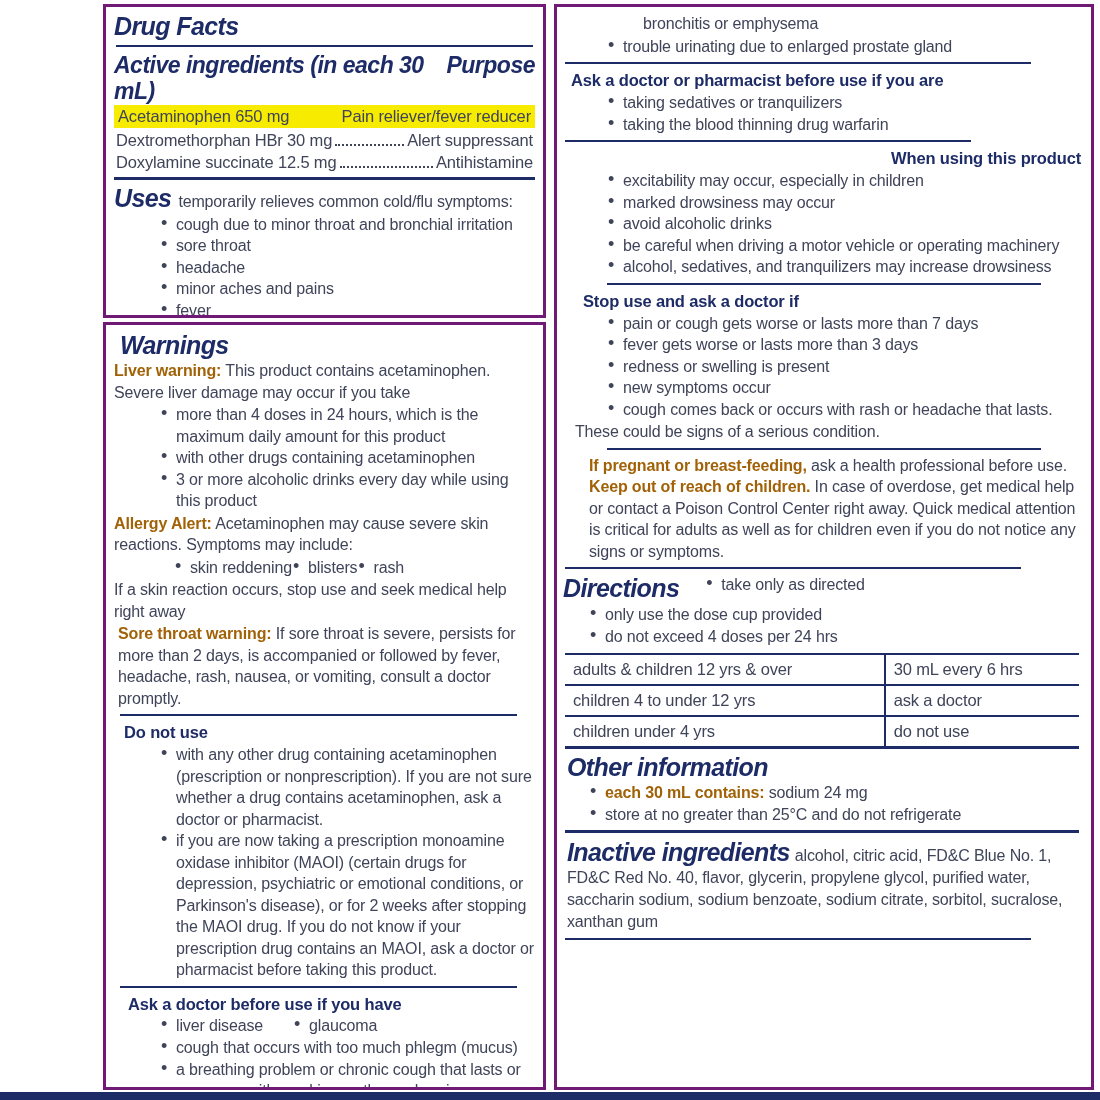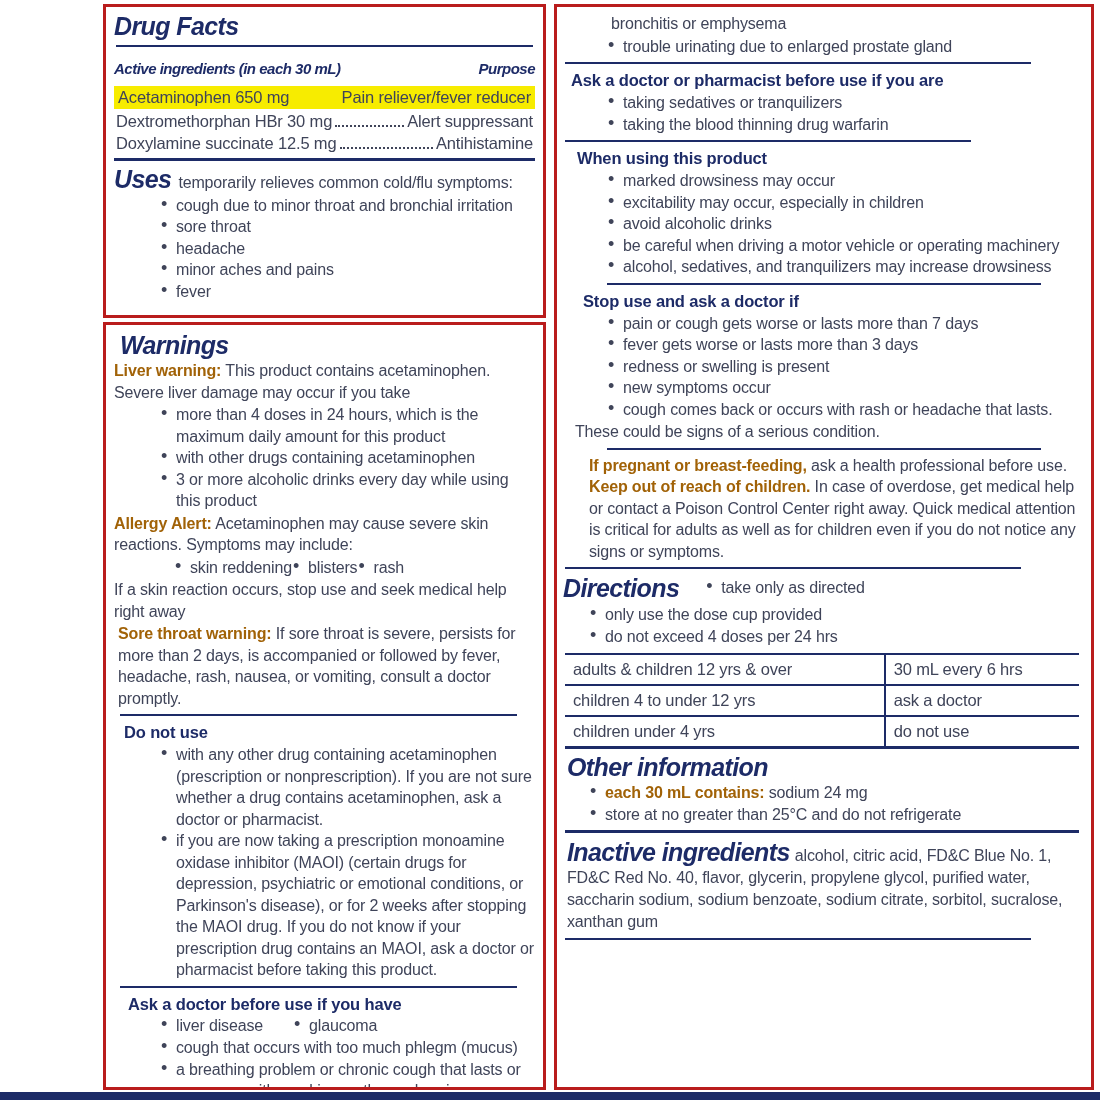--- a/index.html
+++ b/index.html
@@ -6,29 +6,29 @@
   html,body { margin:0; padding:0; }
   body {
     width:1100px; height:1100px; background:#ffffff;
     font-family:"Liberation Sans", sans-serif;
     color:#3f4459; font-size:16px; letter-spacing:-0.15px;
   }
   .page { position:relative; width:1100px; height:1100px; background:#fff; overflow:hidden; }
   .cols { position:absolute; left:103px; top:4px; display:flex; gap:8px; }
   .col-left { width:443px; display:flex; flex-direction:column; gap:4px; }
   .col-right { width:540px; }
-  .box { border:3px solid #b91c1c; background:#fff; overflow:hidden; }
+  .box { border:3px solid #701a75; background:#fff; overflow:hidden; }
   .box1 { height:314px; padding:5px 8px 4px 8px; }
   .box2 { height:768px; padding:6px 8px 4px 8px; }
   .boxr { height:1086px; padding:6px 10px 4px 6px; }
   .footer-bar { position:absolute; left:0; top:1092px; width:1100px; height:8px; background:#1d2b67; }
 
   .h1 { font-size:25px; line-height:28px; font-weight:bold; font-style:italic;
         color:#1d2b67; letter-spacing:-0.6px; }
-  .h1-sm { font-size:15px; line-height:33px; font-weight:bold; font-style:italic;
+  .h1-sm { font-size:23px; line-height:26px; font-weight:bold; font-style:italic;
         color:#1d2b67; letter-spacing:-0.5px; }
   .subhead { font-weight:bold; color:#1d2b67; font-size:16.5px; line-height:22px; }
   .body-t { font-size:16px; line-height:21.5px; }
   .boldlab { font-weight:bold; color:#a16207; }
 
   .rule  { border:none; border-top:2px solid #1d2b67; margin:5px 2px; }
   .rule-thick { border:none; border-top:3px solid #1d2b67; margin:4px 0; }
   .rule-inset { margin:5px 18px 5px 6px; }
   .rule-inset2 { margin:5px 40px 5px 44px; }
 
@@ -48,21 +48,21 @@
   .ing-row .leader { flex:1; border-bottom:2px dotted #3f4459; margin:0 3px 4px 3px; min-width:20px; }
   .ing-row .purpose { white-space:nowrap; }
   .hl-row { background:#f7ec00; display:flex; justify-content:space-between; align-items:baseline;
             font-size:16.5px; line-height:23px; padding:0 4px; margin:1px 0; }
 
   .sec-head { display:flex; align-items:baseline; gap:7px; margin:1px 0; }
   .para { margin:1px 0; }
   .para-ind { margin-left:26px; }
   .footer-line { margin:1px 0 1px 12px; }
 
-  .dir-head { display:flex; align-items:center; gap:26px; margin:2px 0; }
+  .dir-head { display:flex; align-items:flex-start; gap:26px; margin:2px 0; }
   .dir-head .bull { position:relative; padding-left:16px; line-height:21.5px; }
   .dir-head .bull::before { content:"\2022"; position:absolute; left:1px; top:-1px; font-size:18px; }
 
   .dose-table { margin:6px 2px 2px 2px; border-top:2px solid #1d2b67; border-bottom:3px solid #1d2b67; }
   .dose-row { display:flex; }
   .dose-row + .dose-row { border-top:2px solid #1d2b67; }
   .dose-cell { padding:3px 8px; font-size:16.5px; line-height:23px; }
   .dose-who { width:62%; }
   .dose-amt { width:38%; border-left:2px solid #1d2b67; }
 
@@ -150,37 +150,37 @@
         <ul class="ind-l">
           <li>cough that occurs with too much phlegm (mucus)</li>
           <li>a breathing problem or chronic cough that lasts or as occurs with smoking, asthma, chronic</li>
         </ul>
       </div>
     </div>
 
     <div class="col-right">
       <div class="box boxr">
 
-        <div class="body-t" style="margin-left:48px;">bronchitis or emphysema</div>
+        <div class="body-t" style="margin-left:80px;">bronchitis or emphysema</div>
         <ul class="ind-r">
           <li>trouble urinating due to enlarged prostate gland</li>
         </ul>
         <hr class="rule" style="margin-right:50px;">
 
         <div class="subhead" style="margin-left:8px;">Ask a doctor or pharmacist before use if you are</div>
         <ul class="ind-r">
           <li>taking sedatives or tranquilizers</li>
           <li>taking the blood thinning drug warfarin</li>
         </ul>
         <hr class="rule" style="margin-right:110px;">
 
-        <div class="subhead" style="margin-left:14px;">When using this product</div>
-        <ul class="ind-r">
+        <div class="subhead" style="margin-left:14px;text-align:right;">When using this product</div>
+        <ul class="ind-r">
+          <li>excitability may occur, especially in children</li>
           <li>marked drowsiness may occur</li>
-          <li>excitability may occur, especially in children</li>
           <li>avoid alcoholic drinks</li>
           <li>be careful when driving a motor vehicle or operating machinery</li>
           <li>alcohol, sedatives, and tranquilizers may increase drowsiness</li>
         </ul>
         <hr class="rule rule-inset2">
 
         <div class="subhead" style="margin-left:20px;">Stop use and ask a doctor if</div>
         <ul class="ind-r">
           <li>pain or cough gets worse or lasts more than 7 days</li>
           <li>fever gets worse or lasts more than 3 days</li>

